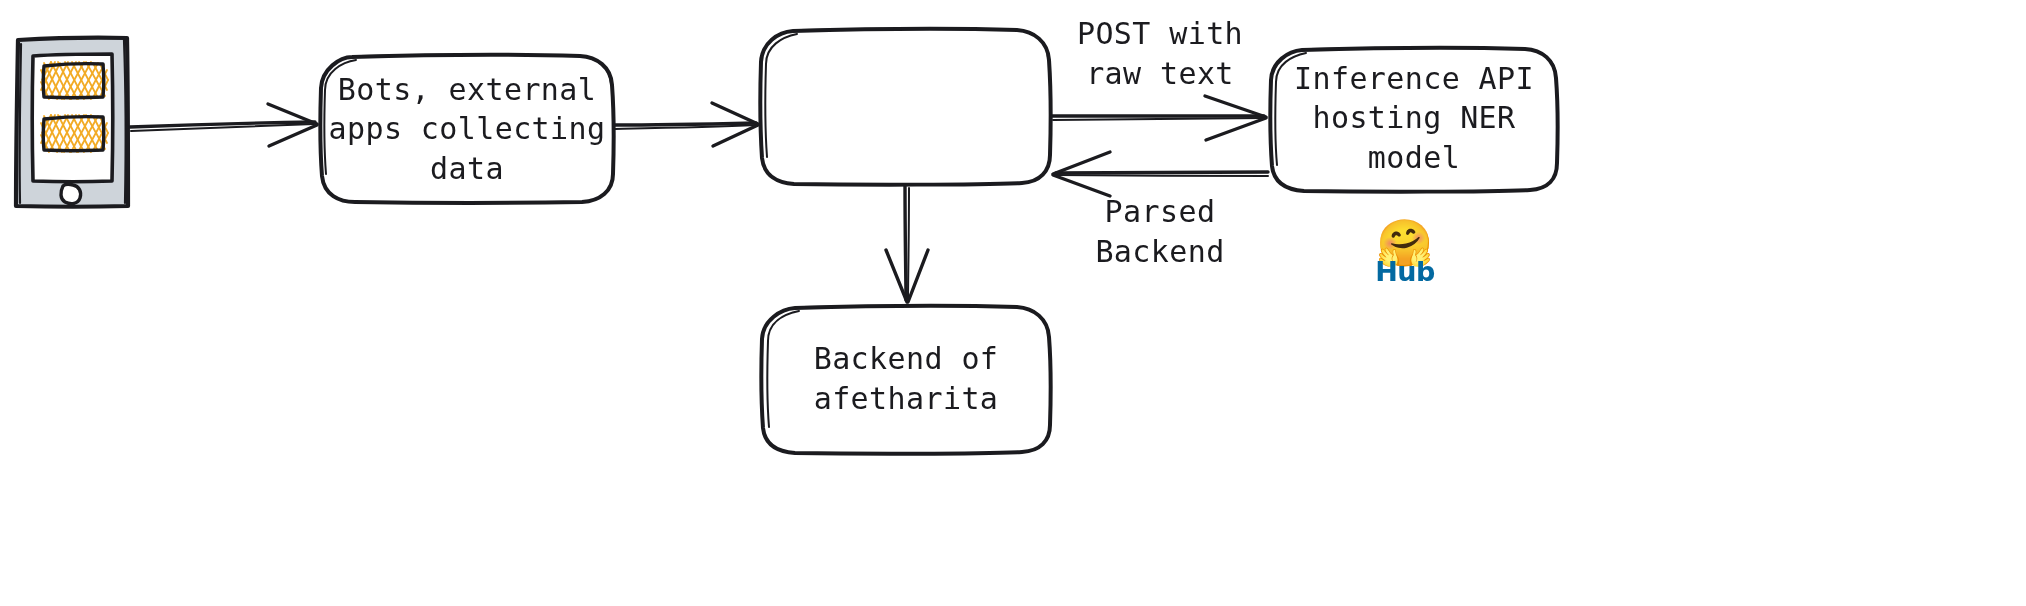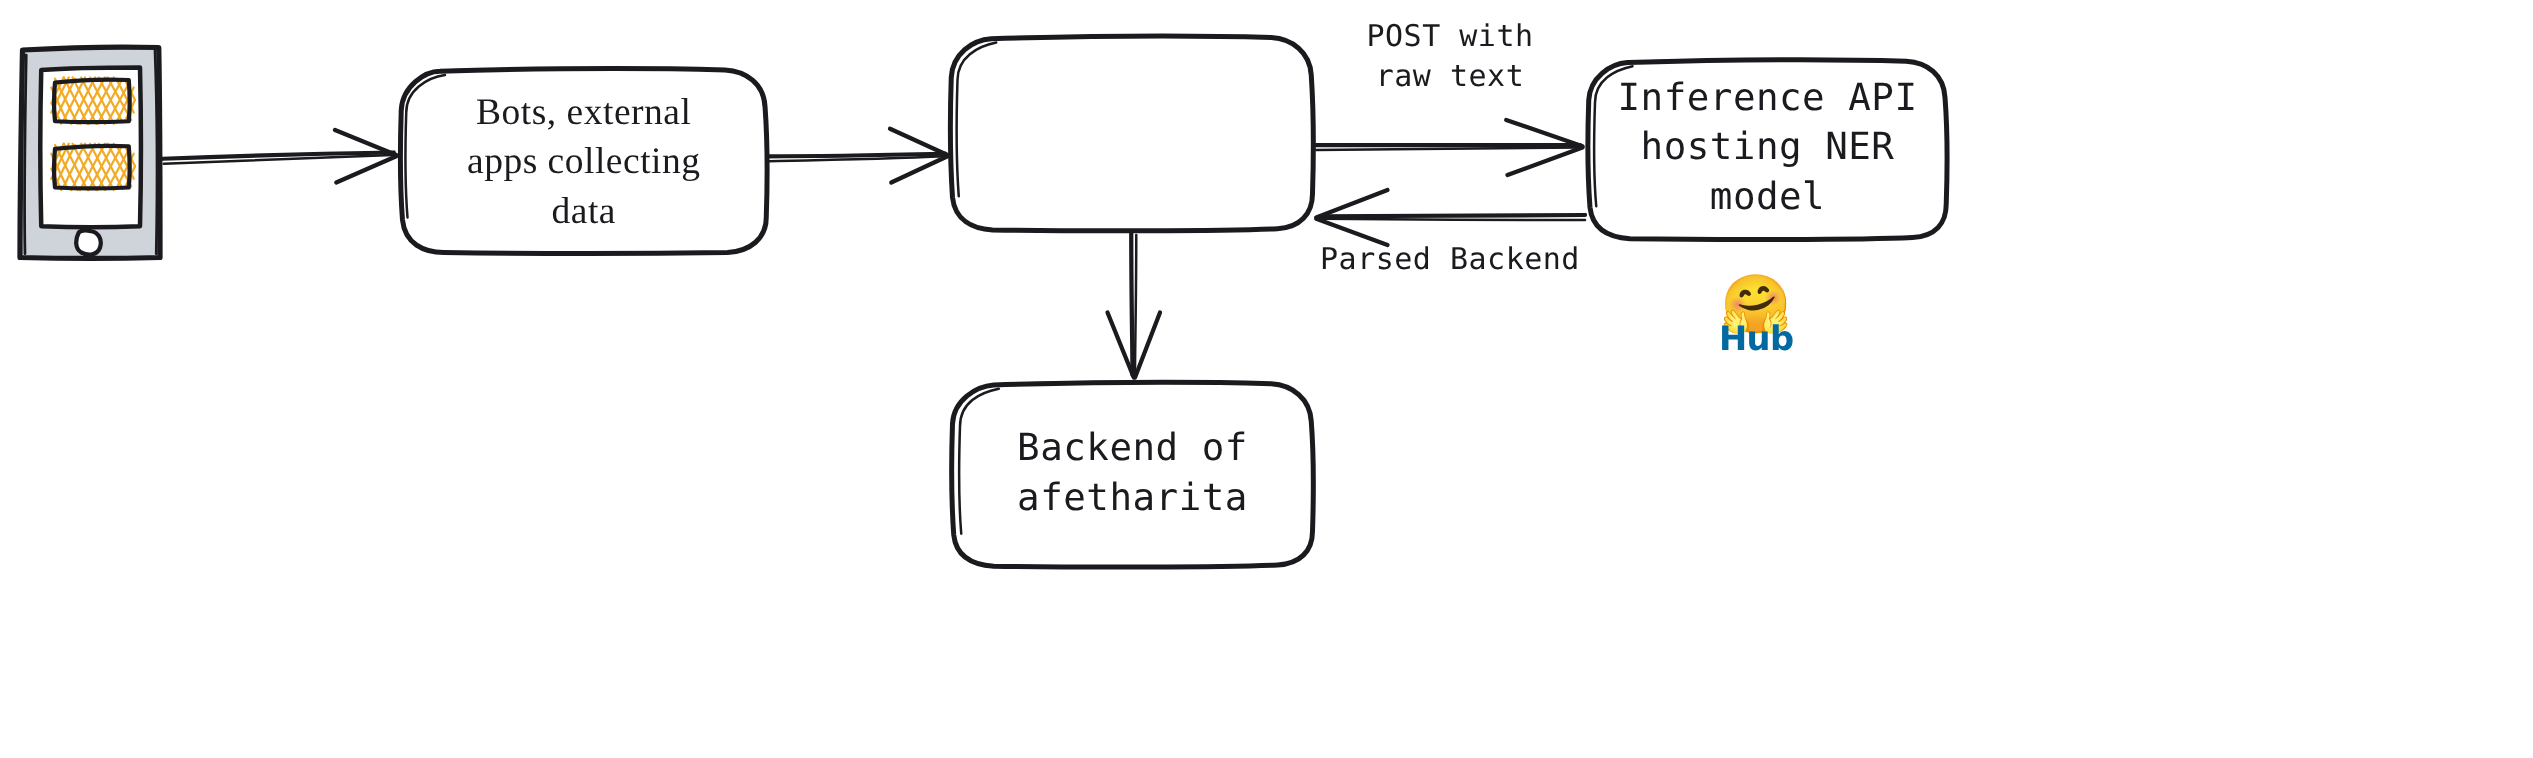--- a/index.html
+++ b/index.html
@@ -35,21 +35,21 @@
     line-height: 1.32;
     color: #1b1b1f;
     letter-spacing: 0.4px;
     white-space: pre-line;
     pointer-events: none;
   }
   .edge-label {
     position: absolute;
     text-align: center;
     font-family: "DejaVu Sans Mono", monospace;
-    font-size: 24px;
+    font-size: 30px;
     line-height: 1.32;
     color: #1b1b1f;
     letter-spacing: 0.4px;
     white-space: pre-line;
   }
   .hub-logo {
     position: absolute;
     display: flex;
     flex-direction: column;
     align-items: center;
@@ -212,21 +212,21 @@
 
     <g>
       <path d="M905 186 C905 240 906 280 906 300" fill="none" stroke="#1b1b1f" stroke-width="3.4" stroke-linecap="round"></path>
       <path d="M909 188 C909 240 908 280 908 300" fill="none" stroke="#1b1b1f" stroke-width="2" stroke-linecap="round"></path>
       <path d="M886 250 L907 302" fill="none" stroke="#1b1b1f" stroke-width="3.4" stroke-linecap="round"></path>
       <path d="M928 250 L908 302" fill="none" stroke="#1b1b1f" stroke-width="3.4" stroke-linecap="round"></path>
     </g>
 
   </svg>
 
-  <div class="node-label" style="left:320px; top:55px; width:294px; height:148px;font-family:Liberation Serif, serif;">Bots, external
+  <div class="node-label" style="left:320px; top:55px; width:294px; height:148px;">Bots, external
 apps collecting
 data</div>
 
 
   <div class="node-label" style="left:762px; top:306px; width:288px; height:145px;">Backend of
 afetharita</div>
 
   <div class="node-label" style="left:1266px; top:48px; width:296px; height:140px;">Inference API
 hosting NER model</div>
 

